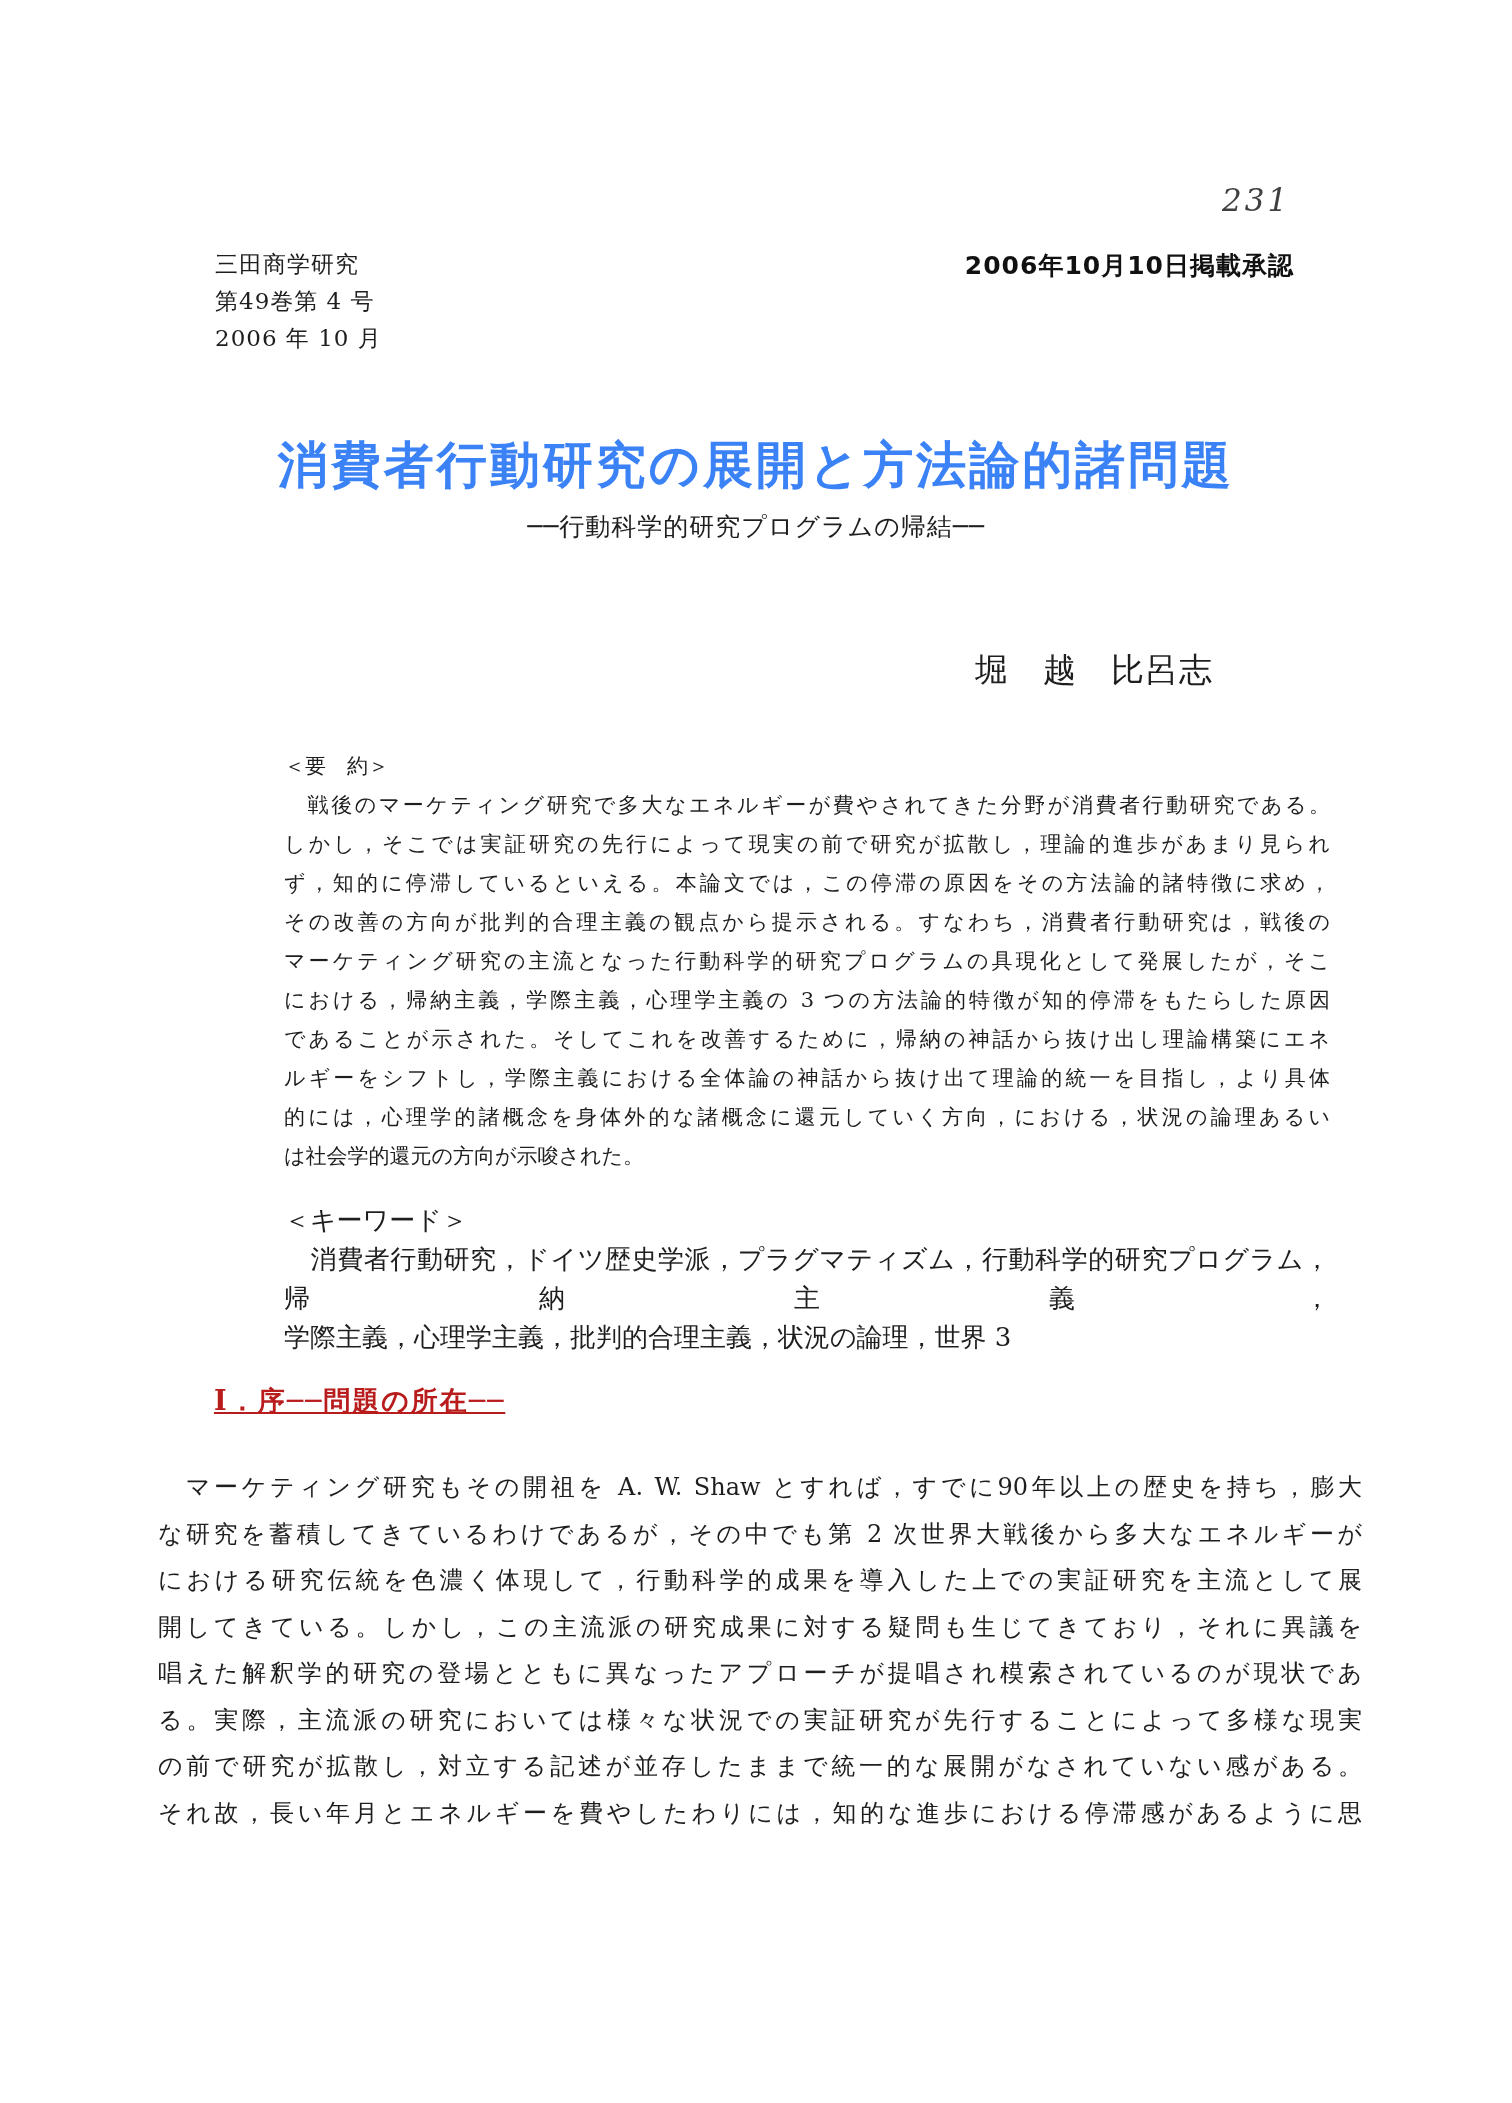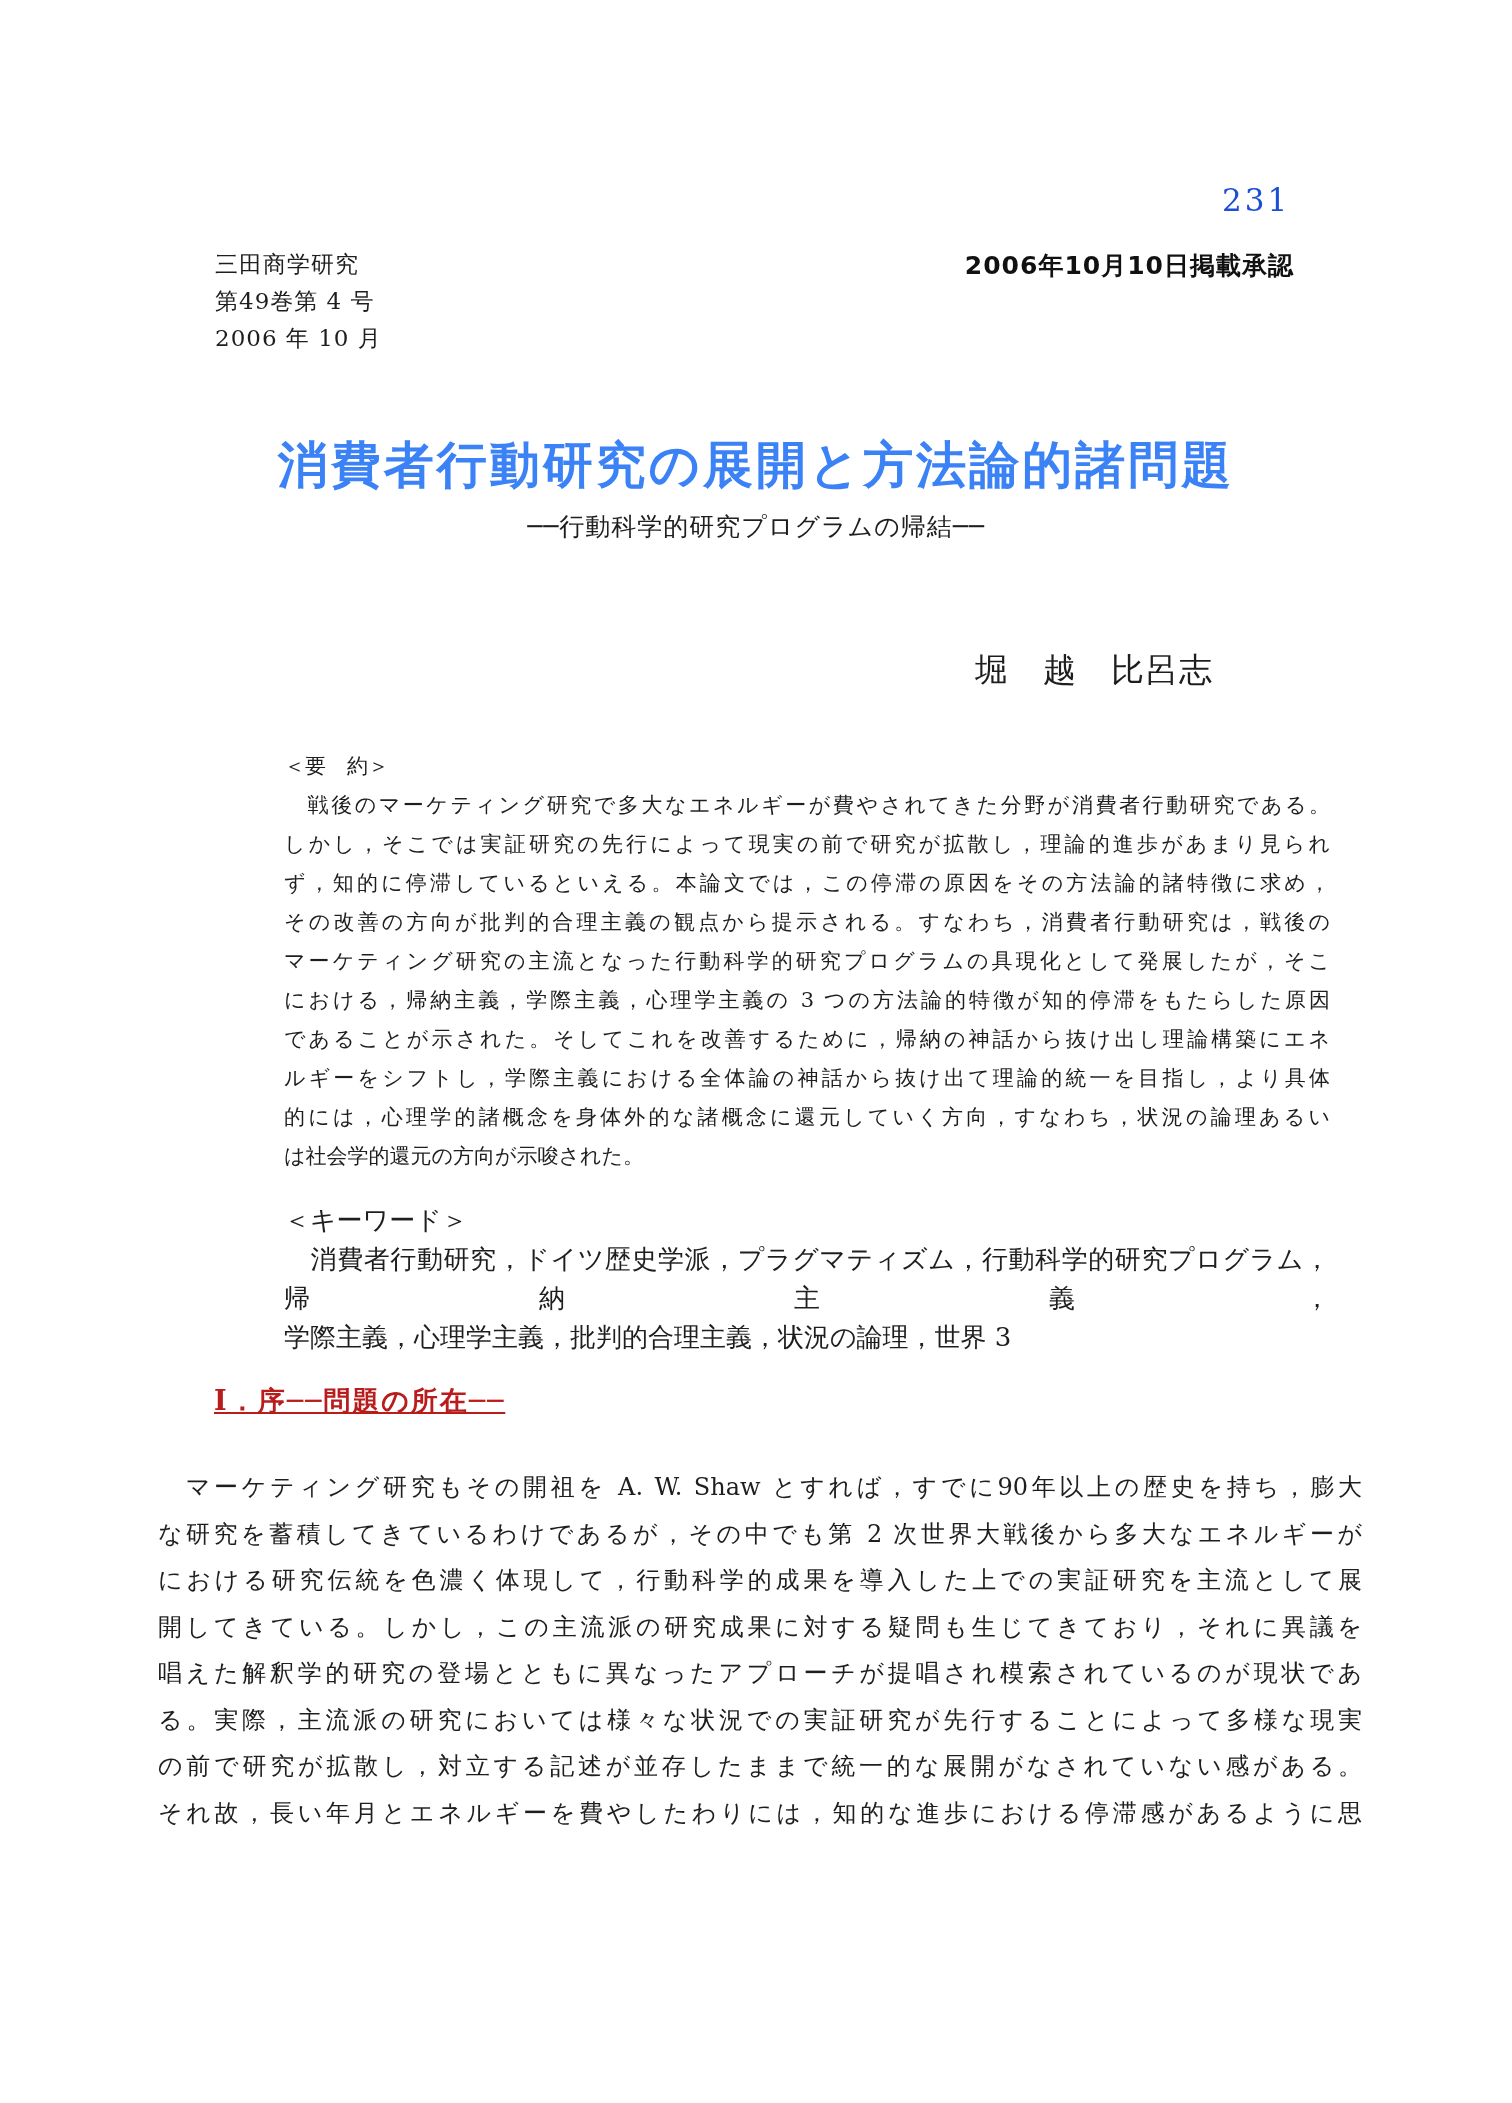--- a/index.html
+++ b/index.html
@@ -10,22 +10,23 @@
     height:2103px;
     background:#ffffff;
     color:#1e1e1e;
     font-family:"DejaVu Serif","Liberation Serif",serif;
     overflow:hidden;
   }
   .page-number {
     position:absolute;
     top:182px; left:1222px;
     font-size:31px;
+    font-style:italic;
     letter-spacing:3px;
-    color:#1d4ed8;
+    color:#404040;
   }
   .journal {
     position:absolute;
     left:215px; top:246px;
     font-size:23px;
     line-height:37px;
     letter-spacing:1px;
   }
   .approval {
     position:absolute;
@@ -118,21 +119,21 @@
   <section class="abstract">
     <div class="block-heading">＜要　約＞</div>
     <div class="line fill">　戦後のマーケティング研究で多大なエネルギーが費やされてきた分野が消費者行動研究である。</div>
     <div class="line fill">しかし，そこでは実証研究の先行によって現実の前で研究が拡散し，理論的進歩があまり見られ</div>
     <div class="line fill">ず，知的に停滞しているといえる。本論文では，この停滞の原因をその方法論的諸特徴に求め，</div>
     <div class="line fill">その改善の方向が批判的合理主義の観点から提示される。すなわち，消費者行動研究は，戦後の</div>
     <div class="line fill">マーケティング研究の主流となった行動科学的研究プログラムの具現化として発展したが，そこ</div>
     <div class="line fill">における，帰納主義，学際主義，心理学主義の 3 つの方法論的特徴が知的停滞をもたらした原因</div>
     <div class="line fill">であることが示された。そしてこれを改善するために，帰納の神話から抜け出し理論構築にエネ</div>
     <div class="line fill">ルギーをシフトし，学際主義における全体論の神話から抜け出て理論的統一を目指し，より具体</div>
-    <div class="line fill">的には，心理学的諸概念を身体外的な諸概念に還元していく方向，すなわち，状況の論理あるい</div>
+    <div class="line fill">的には，心理学的諸概念を身体外的な諸概念に還元していく方向，における，状況の論理あるい</div>
     <div class="line">は社会学的還元の方向が示唆された。</div>
   </section>
 
   <section class="keywords">
     <div class="block-heading">＜キーワード＞</div>
     <div class="line fill">　消費者行動研究，ドイツ歴史学派，プラグマティズム，行動科学的研究プログラム，帰納主義，</div>
     <div class="line">学際主義，心理学主義，批判的合理主義，状況の論理，世界 3</div>
   </section>
 
   <h2 class="section-heading">Ⅰ．序──問題の所在──</h2>

